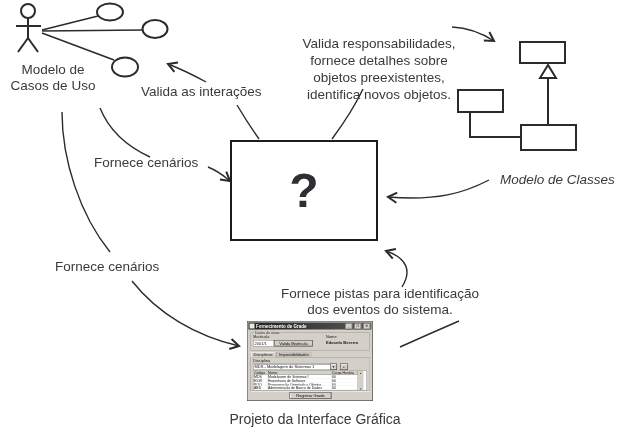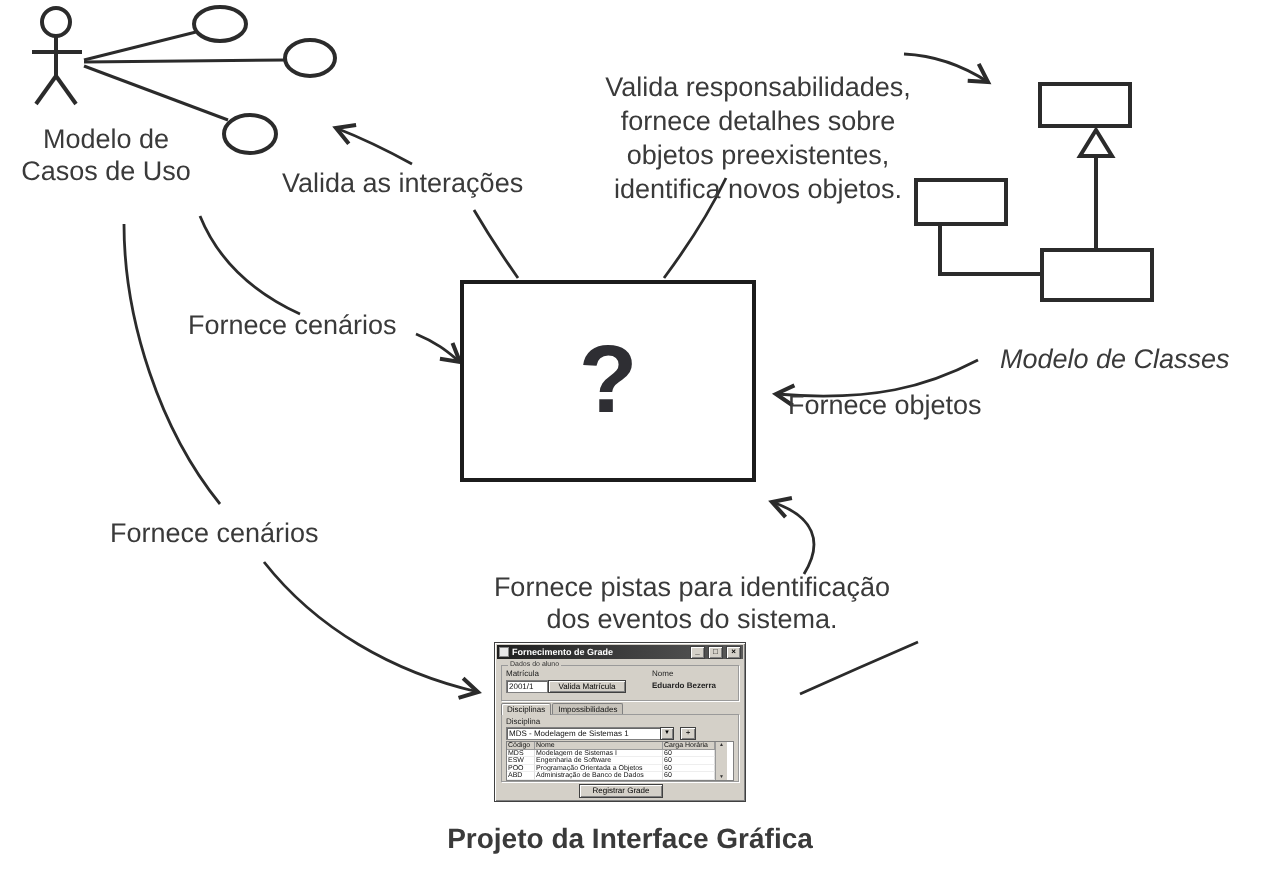--- a/index.html
+++ b/index.html
@@ -111,25 +111,24 @@
 
   <div class="lbl ctr" style="left:0;top:62px;width:106px;">Modelo de
 Casos de Uso</div>
   <div class="lbl" style="left:141px;top:84px;">Valida as interações</div>
   <div class="lbl ctr" style="left:284px;top:15px;width:190px;line-height:17px;margin-top:20px;">Valida responsabilidades,
 fornece detalhes sobre
 objetos preexistentes,
 identifica novos objetos.</div>
   <div class="lbl" style="left:500px;top:172px;font-style:italic;">Modelo de Classes</div>
   <div class="lbl" style="left:94px;top:155px;">Fornece cenários</div>
-  <div class="lbl" style="left:394px;top:195px;">Fornece objetos</div>
   <div class="lbl" style="left:55px;top:259px;">Fornece cenários</div>
-  <div class="lbl ctr" style="left:228px;top:286px;width:236px;">Fornece pistas para identificação
+  <div class="lbl ctr" style="left:262px;top:286px;width:236px;">Fornece pistas para identificação
 dos eventos do sistema.</div>
-  <div class="lbl ctr" style="left:208px;top:411px;width:214px;font-size:14px;font-weight:bold;">Projeto da Interface Gráfica</div>
+  <div class="lbl ctr" style="left:208px;top:411px;width:214px;font-size:14px;">Projeto da Interface Gráfica</div>
 
   <div id="gui">
     <div class="tbar">
       <span class="ticon"></span>
       <span class="ttl">Fornecimento de Grade</span>
       <span class="wbtn">_</span>
       <span class="wbtn">□</span>
       <span class="wbtn">×</span>
     </div>
 

